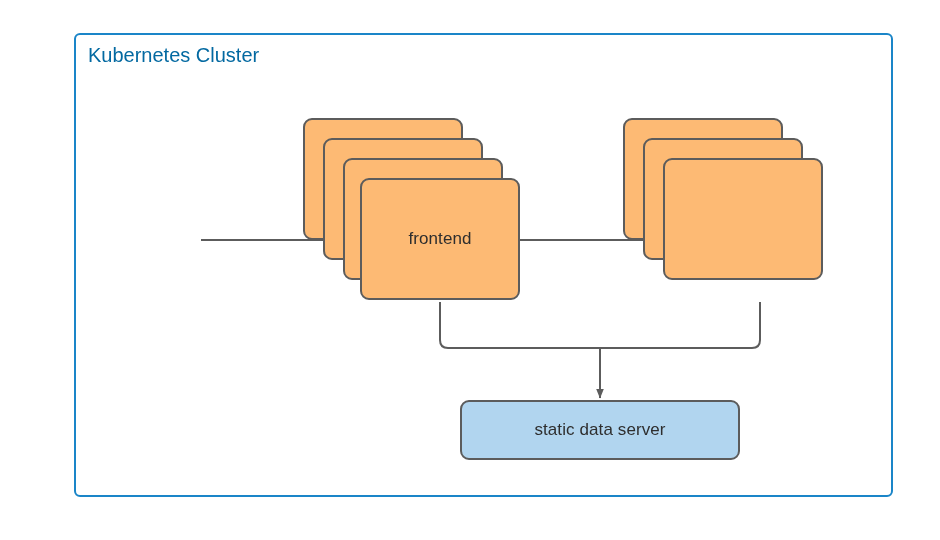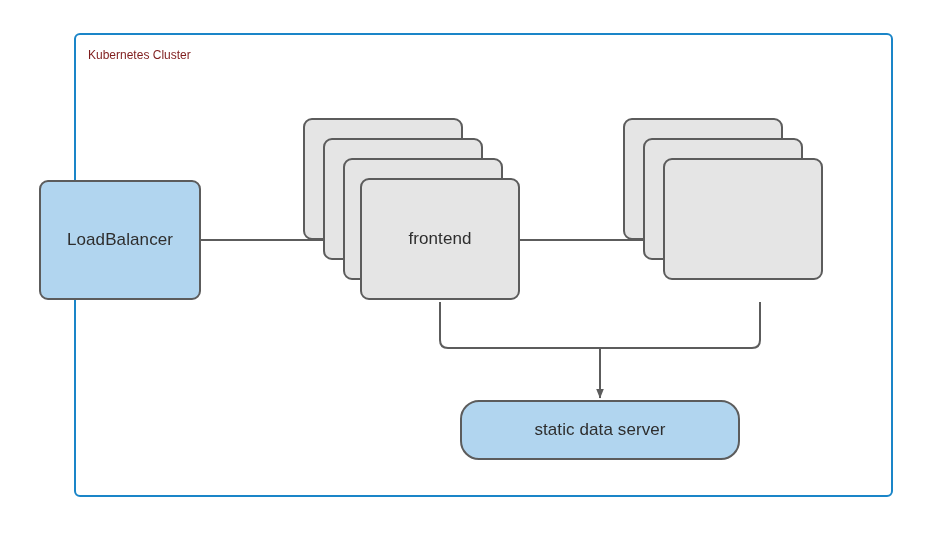--- a/index.html
+++ b/index.html
@@ -37,22 +37,22 @@
     height: 464px;
     border: 2px solid #1a85c8;
     border-radius: 6px;
     box-sizing: border-box;
     background: transparent;
   }
   .cluster-label {
     position: absolute;
     left: 88px;
     top: 45px;
-    font-size: 12px;
-    color: #7f1d1d;
+    font-size: 20px;
+    color: #0369a1;
     white-space: nowrap;
     line-height: 20px;
   }
 
   
   .node {
     position: absolute;
     box-sizing: border-box;
     background: #b1d5ef;
     border: 2px solid #5c5c5c;
@@ -77,21 +77,21 @@
 
   
   .stack {
     position: absolute;
   }
   .stack .card {
     position: absolute;
     box-sizing: border-box;
     width: 160px;
     height: 122px;
-    background: #e5e5e5;
+    background: #fdba74;
     border: 2px solid #5c5c5c;
     border-radius: 9px;
   }
   .stack .card.c0 { left: 0px;  top: 0px;  }
   .stack .card.c1 { left: 20px; top: 20px; }
   .stack .card.c2 { left: 40px; top: 40px; }
   .stack .card.front {
     left: 57px;
     top: 60px;
     display: flex;
@@ -99,21 +99,21 @@
     justify-content: center;
   }
   #frontend-stack { left: 303px; top: 118px; width: 220px; height: 185px; }
   #backend-stack  { left: 623px; top: 118px; width: 220px; height: 185px; }
 
   #sds {
     left: 460px;
     top: 400px;
     width: 280px;
     height: 60px;
-    border-radius: 19px;
+    border-radius: 9px;
   }
 </style>
 </head>
 <body>
 
 <div id="canvas">
 
   <div class="cluster"></div>
   <div class="cluster-label">Kubernetes Cluster</div>
 
@@ -138,23 +138,20 @@
 
     <g>
       <path d="M760,302 L760,340 Q760,348 752,348 L600,348" fill="none" stroke="#5c5c5c" stroke-width="2" stroke-linecap="butt"></path>
     </g>
 
     <g>
       <path d="M600,348 L600,398" fill="none" stroke="#5c5c5c" stroke-width="2" marker-end="url(#arrowhead)"></path>
     </g>
   </svg>
 
-  <div class="node" id="lb">
-    <span class="node-label">LoadBalancer</span>
-  </div>
 
   <div class="stack" id="frontend-stack">
     <div class="card c0"></div>
     <div class="card c1"></div>
     <div class="card c2"></div>
     <div class="card front">
       <span class="node-label">frontend</span>
     </div>
   </div>
 

